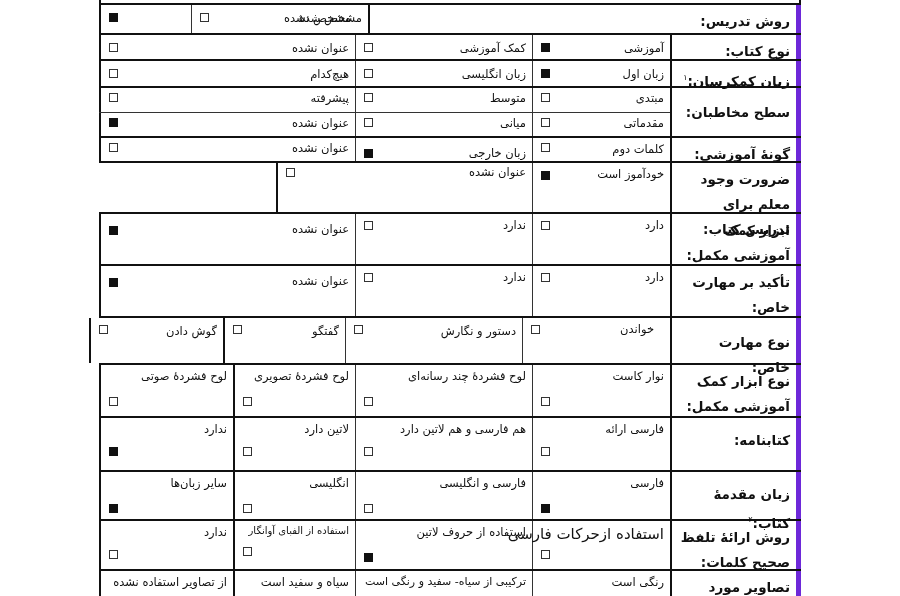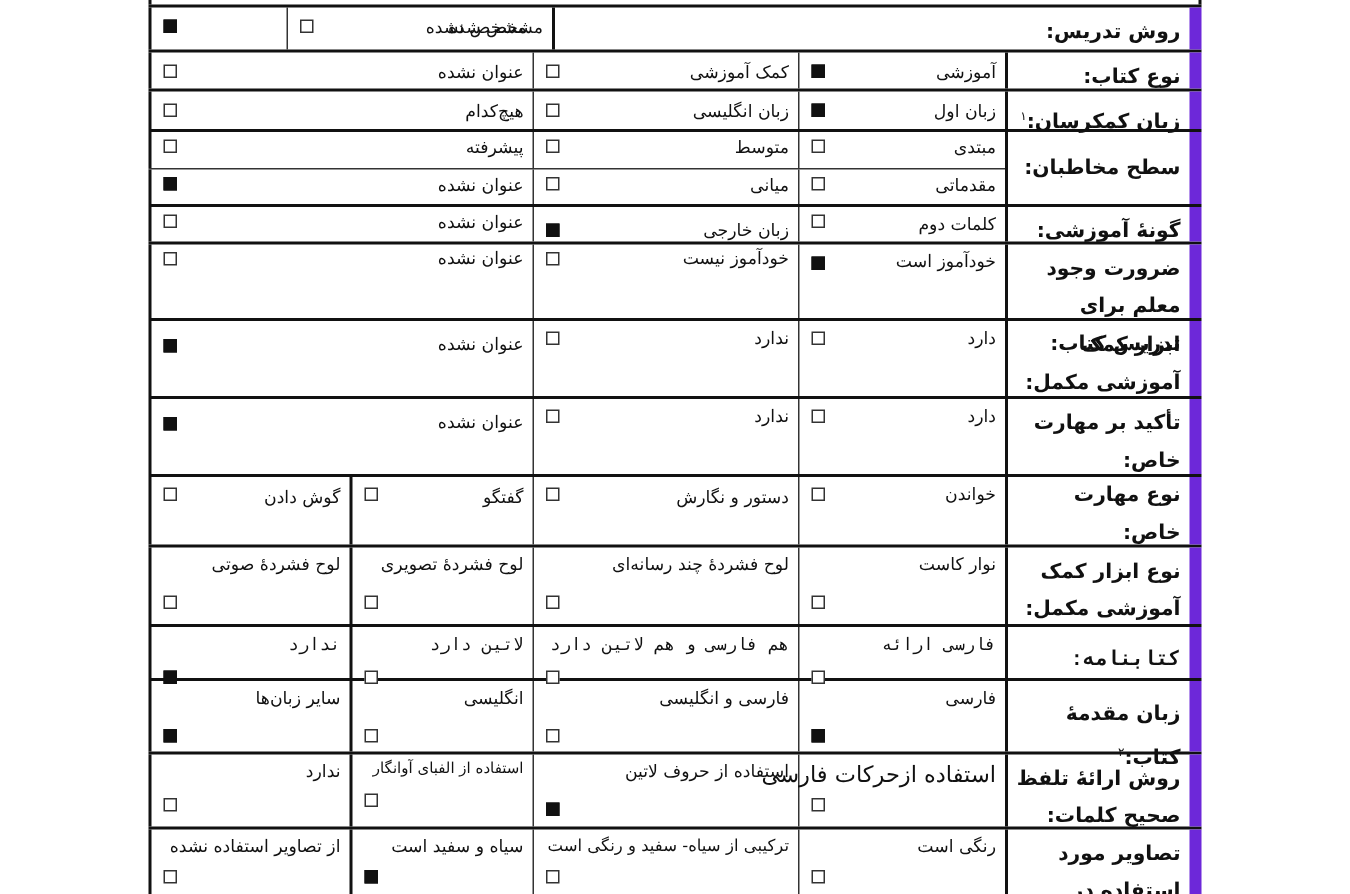--- a/index.html
+++ b/index.html
@@ -1,21 +1,21 @@
 <!DOCTYPE html>
 <html><head>
 <meta charset="utf-8">
 <style>
   * { box-sizing: border-box; margin: 0; padding: 0; }
   html, body { width: 900px; height: 596px; overflow: hidden; background: #ffffff; }
   body { position: relative; font-family: "DejaVu Sans", sans-serif; color: #111; }
   .page { position: absolute; left: 0; top: 0; width: 900px; height: 596px; background: #fff; }
   .tbl { position: absolute; left: 99px; top: -8px; width: 702px; direction: rtl; }
   .row { position: relative; display: flex; flex-direction: row; border-bottom: 2px solid #111; }
-  .lbl { width: 131px; flex: 0 0 131px; border-left: 2px solid #111; border-right: 8px solid #6d28d9;
+  .lbl { width: 131px; flex: 0 0 131px; border-left: 2px solid #111; border-right: 5px solid #6d28d9;
          padding: 4px 6px 2px 4px; font-weight: bold; font-size: 13.5px; line-height: 25px; text-align: right; }
   .cells { flex: 1; display: flex; flex-direction: row; }
   .cell { position: relative; border-left: 1px solid #333; font-size: 11.5px; padding-left: 36px; }
   .cell:last-child { border-left: 2px solid #111; }
   .cell .txt { position: absolute; right: 6px; top: 6px; white-space: nowrap; }
   .cell .box { position: absolute; left: 8px; width: 9px; height: 9px; border: 1px solid #333; background: #fff; }
   .cell .box.on { background: #111; border-color: #111; }
   .w1 { width: 138px; } .w2 { width: 177px; } .w3a { width: 122px; } .w3b { width: 134px; }
   .sup { font-size: 8px; vertical-align: super; font-weight: normal; }
   .full { flex: 1; border-left: 2px solid #111; border-right: 2px solid #111; padding: 4px 6px; font-weight: bold; font-size: 13.5px; text-align: right; }
@@ -132,24 +132,20 @@
       </div>
     </div>
 
     <div class="row" style="height:51px;">
       <div class="lbl">ضرورت وجود معلم برای تدریس کتاب:</div>
       <div class="cells">
         <div class="cell w1">
             <span class="txt" style="top:4px;">خودآموز است</span>
             <span class="box on" style="top:8px;"></span>
           </div>
-        <div class="cell w2">
-            <span class="txt" style="top:2px;">خودآموز نیست</span>
-            <span class="box" style="top:5px;"></span>
-          </div>
         <div class="cell" style="width:256px;">
             <span class="txt" style="top:2px;">عنوان نشده</span>
             <span class="box" style="top:5px;"></span>
           </div>
       </div>
     </div>
 
     <div class="row" style="height:52px;">
       <div class="lbl">ابزار کمک آموزشی مکمل:</div>
       <div class="cells">
@@ -180,21 +176,21 @@
             <span class="box" style="top:7px;"></span>
           </div>
         <div class="cell" style="width:256px;">
             <span class="txt" style="top:8px;">عنوان نشده</span>
             <span class="box on" style="top:12px;"></span>
           </div>
       </div>
     </div>
 
     <div class="row" style="height:47px;">
-      <div class="lbl" style="padding-top:0;">نوع مهارت خاص:</div>
+      <div class="lbl" style="padding-top:12px;margin-left:10px;">نوع مهارت خاص:</div>
       <div class="cells">
         <div class="cell w1">
             <span class="txt" style="top:4px;">خواندن</span>
             <span class="box" style="top:7px;"></span>
           </div>
         <div class="cell w2">
             <span class="txt" style="top:6px;">دستور و نگارش</span>
             <span class="box" style="top:7px;"></span>
           </div>
         <div class="cell w3a" style="border-left:2px solid #111;">
@@ -223,21 +219,21 @@
             <span class="txt" style="top:4px;">لوح فشردهٔ تصویری</span>
             <span class="box" style="top:32px;"></span>
           </div>
         <div class="cell w3b">
             <span class="txt" style="top:4px;">لوح فشردهٔ صوتی</span>
             <span class="box" style="top:32px;"></span>
           </div>
       </div>
     </div>
 
-    <div class="row" style="height:36px;font-family:Liberation Mono, monospace;">
+    <div class="row" style="height:54px;">
       <div class="lbl" style="padding-top:10px;">کتابنامه:</div>
       <div class="cells">
         <div class="cell w1">
             <span class="txt" style="top:4px;">فارسی ارائه</span>
             <span class="box" style="top:29px;"></span>
           </div>
         <div class="cell w2">
             <span class="txt" style="top:4px;">هم فارسی و هم لاتین دارد</span>
             <span class="box" style="top:29px;"></span>
           </div>

